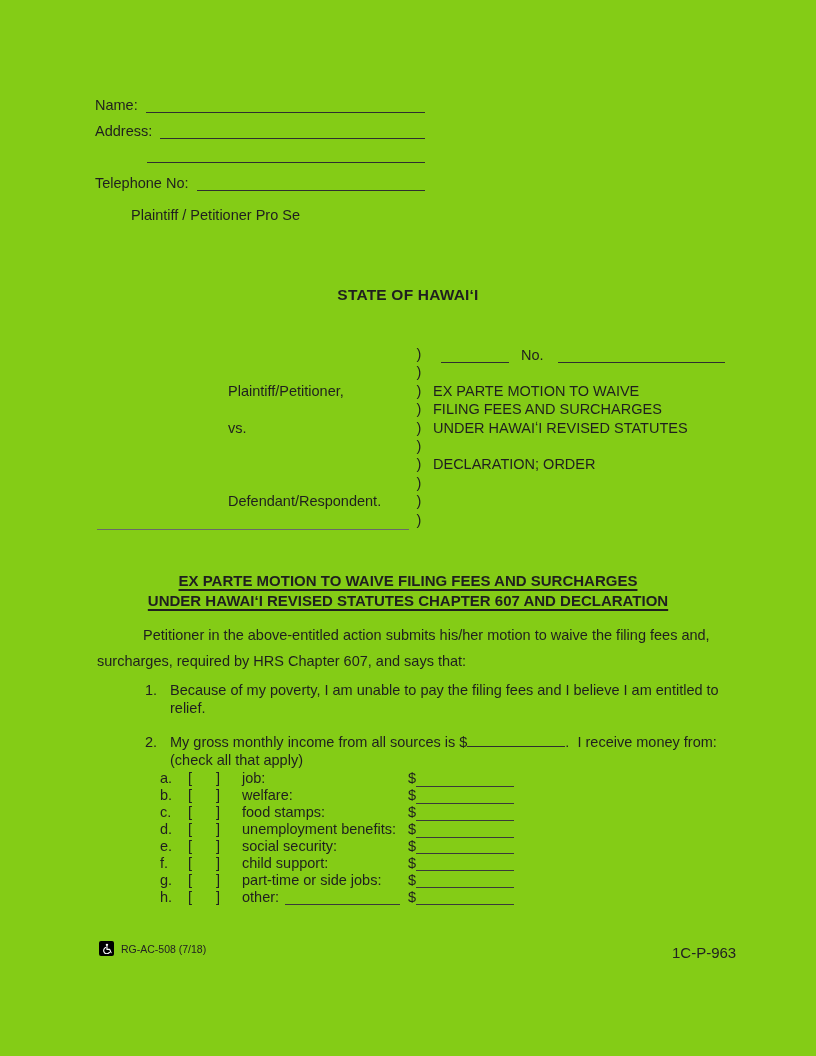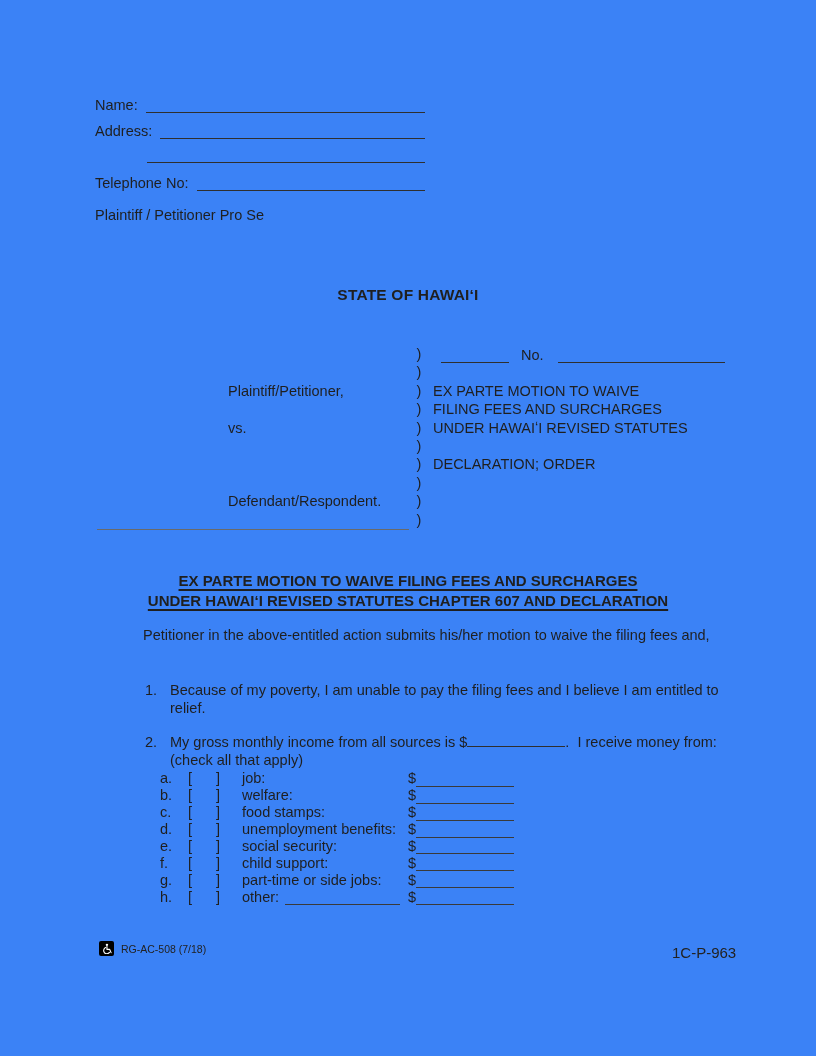--- a/index.html
+++ b/index.html
@@ -1,32 +1,32 @@
 <!DOCTYPE html>
 <html><head>
 <meta charset="utf-8">
 <style>
   html,body { margin:0; padding:0; background:#ffffff; }
   .page {
-    position:relative; width:816px; height:1056px; background:#3b82f6;
+    position:relative; width:816px; height:1056px; background:#84cc16;
     font-family:"Liberation Sans","DejaVu Sans",sans-serif;
     color:#1f1f1f; overflow:hidden;
   }
   .fill-line { border-bottom:1.5px solid #2f2f2f; }
 
   
   .top-block { position:absolute; left:95px; top:91px; width:330px; font-size:14.5px; }
   .field-row { position:absolute; left:0; right:0; display:flex; align-items:flex-end; height:18px; }
   .field-row .fill-line { flex:1; margin-left:8px; height:16px; }
   .row-name { top:4px; }
   .row-address { top:30px; }
   .row-address2 { top:54px; }
   .row-address2 .fill-line { margin-left:52px; }
   .row-phone { top:82px; }
-  .row-prose { top:114px; height:18px; }
+  .row-prose { top:114px; height:18px;margin-left:36px; }
 
   
   .court-title { position:absolute; top:277px; left:88px; width:640px; text-align:center;
     font-size:15.5px; font-weight:bold; letter-spacing:0.2px; }
   .court-title .line2 { margin-top:9px; }
 
   
   .caption { position:absolute; top:346px; left:97px; width:628px; font-size:14.5px; }
   .cap-row { display:flex; height:18.4px; line-height:17px; }
   .cap-left { width:312px; padding-left:131px; box-sizing:border-box; }
@@ -160,20 +160,21 @@
     </div>
   </div>
 
   <div class="heading">
     <div><span class="hline">EX PARTE MOTION TO WAIVE FILING FEES AND SURCHARGES</span></div>
     <div><span class="hline">UNDER HAWAIʻI REVISED STATUTES CHAPTER 607 AND DECLARATION</span></div>
   </div>
 
   <div class="intro">
     <span class="l1">Petitioner in the above-entitled action submits his/her motion to waive the filing fees and,</span>
+    <span class="l2">surcharges, required by HRS Chapter 607, and says that:</span>
   </div>
 
   <div class="item item-1">
     <div class="item-num">1.</div>
     <div class="item-body">
       <span class="bline">Because of my poverty, I am unable to pay the filing fees and I believe I am entitled to</span>
       <span class="bline">relief.</span>
     </div>
   </div>
 

